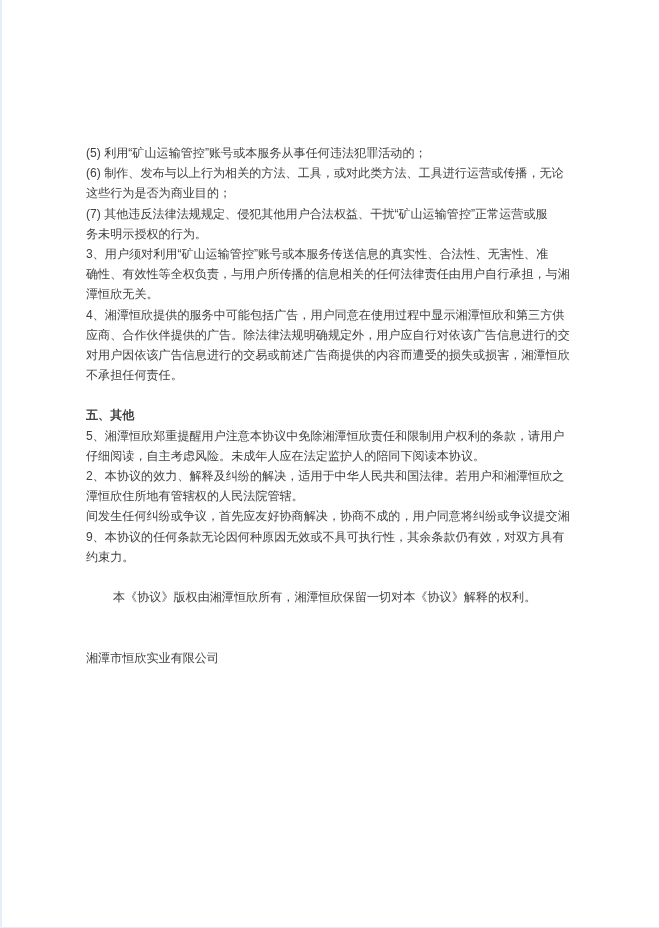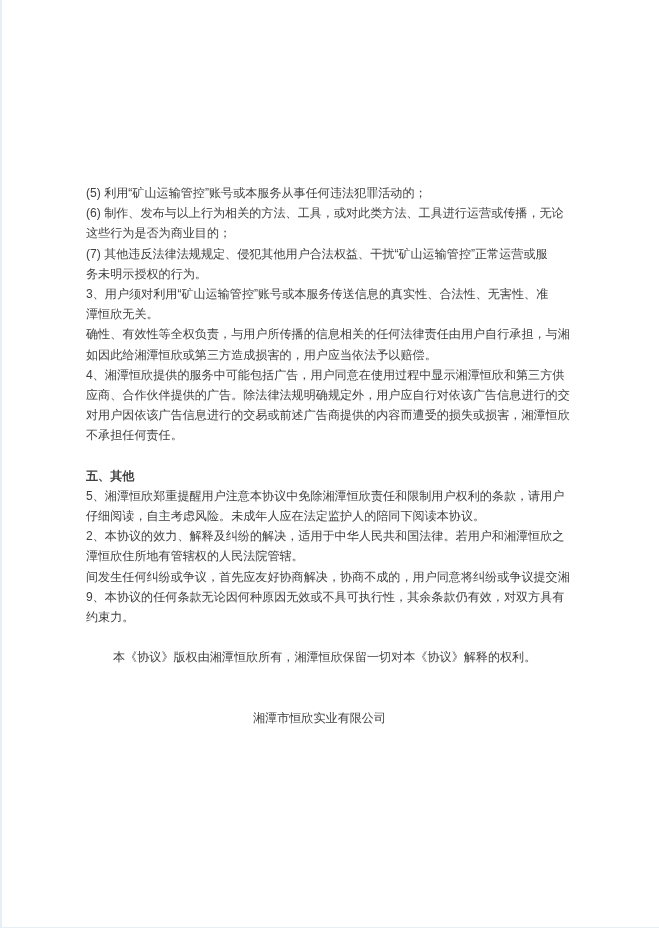--- a/index.html
+++ b/index.html
@@ -22,47 +22,45 @@
     bottom: 1px;
     background: #ffffff;
   }
   .content {
     position: absolute;
     left: 84px;
     top: 143px;
     width: 487px;
     font-size: 12.1px;
     color: #404040;
-    margin-top: 40px;
   }
   .line {
     height: 20.2px;
     line-height: 20.2px;
     white-space: nowrap;
   }
   .line.heading { font-weight: 700; }
   .line.indent  { text-indent: 27px; }
-  .line.signature { text-align: center; padding-right: 20px; }
+  .line.signature { text-align: left; padding-right: 20px; }
   .line.blank { }
 </style>
 </head>
 <body style="background: rgb(232, 238, 248);">
 
 <div id="root" style="background: rgb(232, 238, 248);">
   <div class="paper" style="background: rgb(255, 255, 255);">
     <div class="content" style="color: rgb(64, 64, 64);">
         <div class="line">(5) 利用“矿山运输管控”账号或本服务从事任何违法犯罪活动的；</div>
         <div class="line">(6) 制作、发布与以上行为相关的方法、工具，或对此类方法、工具进行运营或传播，无论</div>
         <div class="line">这些行为是否为商业目的；</div>
         <div class="line">(7) 其他违反法律法规规定、侵犯其他用户合法权益、干扰“矿山运输管控”正常运营或服</div>
         <div class="line">务未明示授权的行为。</div>
         <div class="line">3、用户须对利用“矿山运输管控”账号或本服务传送信息的真实性、合法性、无害性、准</div>
+        <div class="line">确性、有效性等全权负责，与用户所传播的信息相关的任何法律责任由用户自行承担，与湘</div>
         <div class="line">潭恒欣无关。</div>
-        <div class="line">确性、有效性等全权负责，与用户所传播的信息相关的任何法律责任由用户自行承担，与湘</div>
-        <div class="line">如因此给湘潭恒欣或第三方造成损害的，用户应当依法予以赔偿。</div>
         <div class="line">4、湘潭恒欣提供的服务中可能包括广告，用户同意在使用过程中显示湘潭恒欣和第三方供</div>
         <div class="line">应商、合作伙伴提供的广告。除法律法规明确规定外，用户应自行对依该广告信息进行的交</div>
         <div class="line">对用户因依该广告信息进行的交易或前述广告商提供的内容而遭受的损失或损害，湘潭恒欣</div>
         <div class="line">不承担任何责任。</div>
         <div class="line blank"></div>
         <div class="line heading">五、其他</div>
         <div class="line">5、湘潭恒欣郑重提醒用户注意本协议中免除湘潭恒欣责任和限制用户权利的条款，请用户</div>
         <div class="line">仔细阅读，自主考虑风险。未成年人应在法定监护人的陪同下阅读本协议。</div>
         <div class="line">2、本协议的效力、解释及纠纷的解决，适用于中华人民共和国法律。若用户和湘潭恒欣之</div>
         <div class="line">潭恒欣住所地有管辖权的人民法院管辖。</div>

